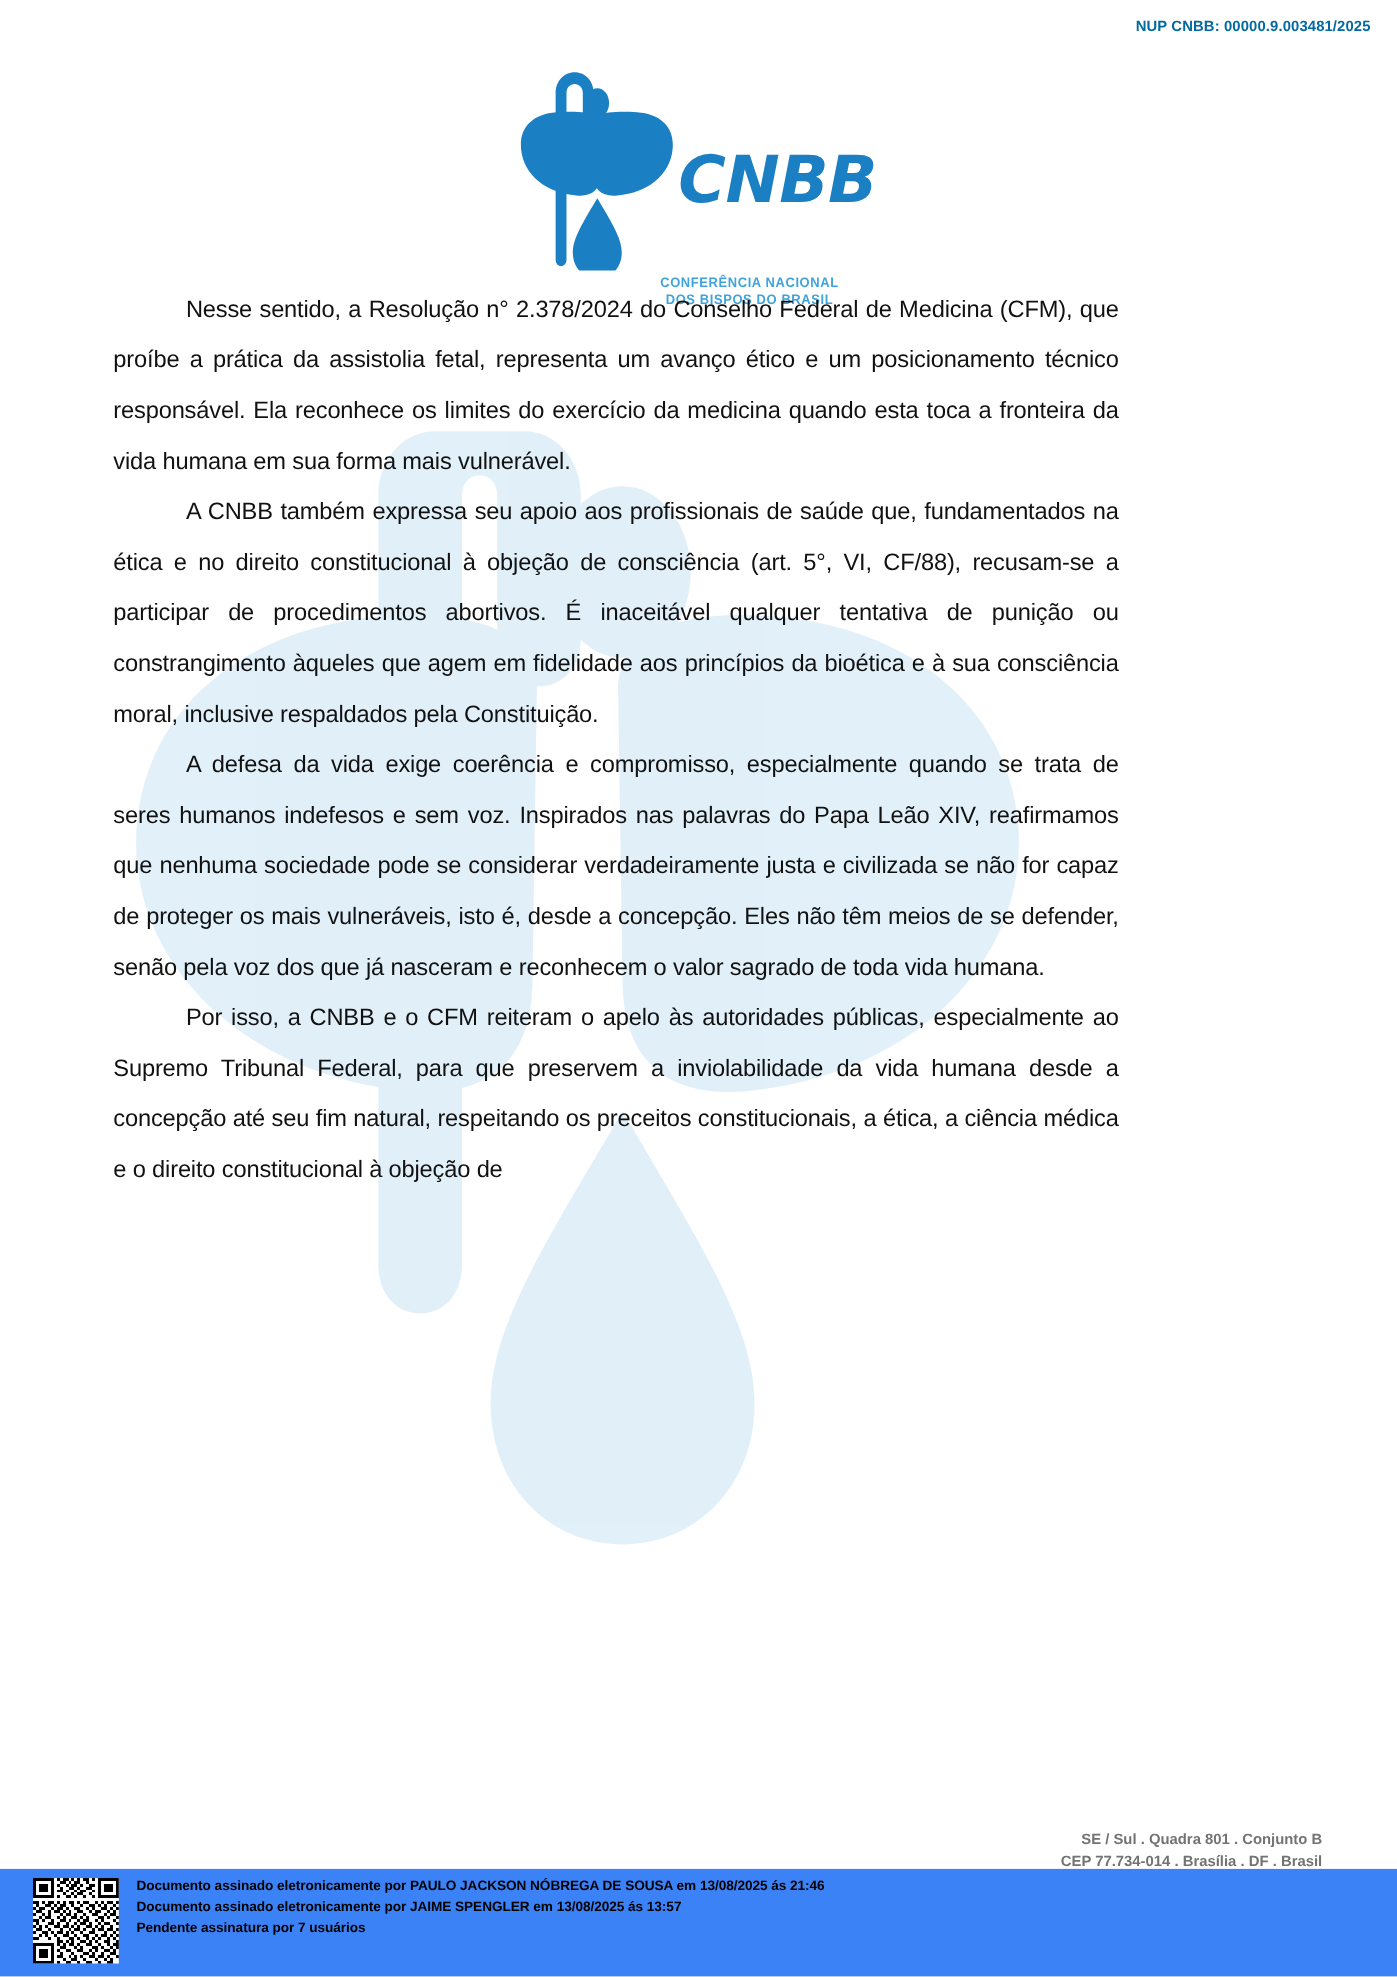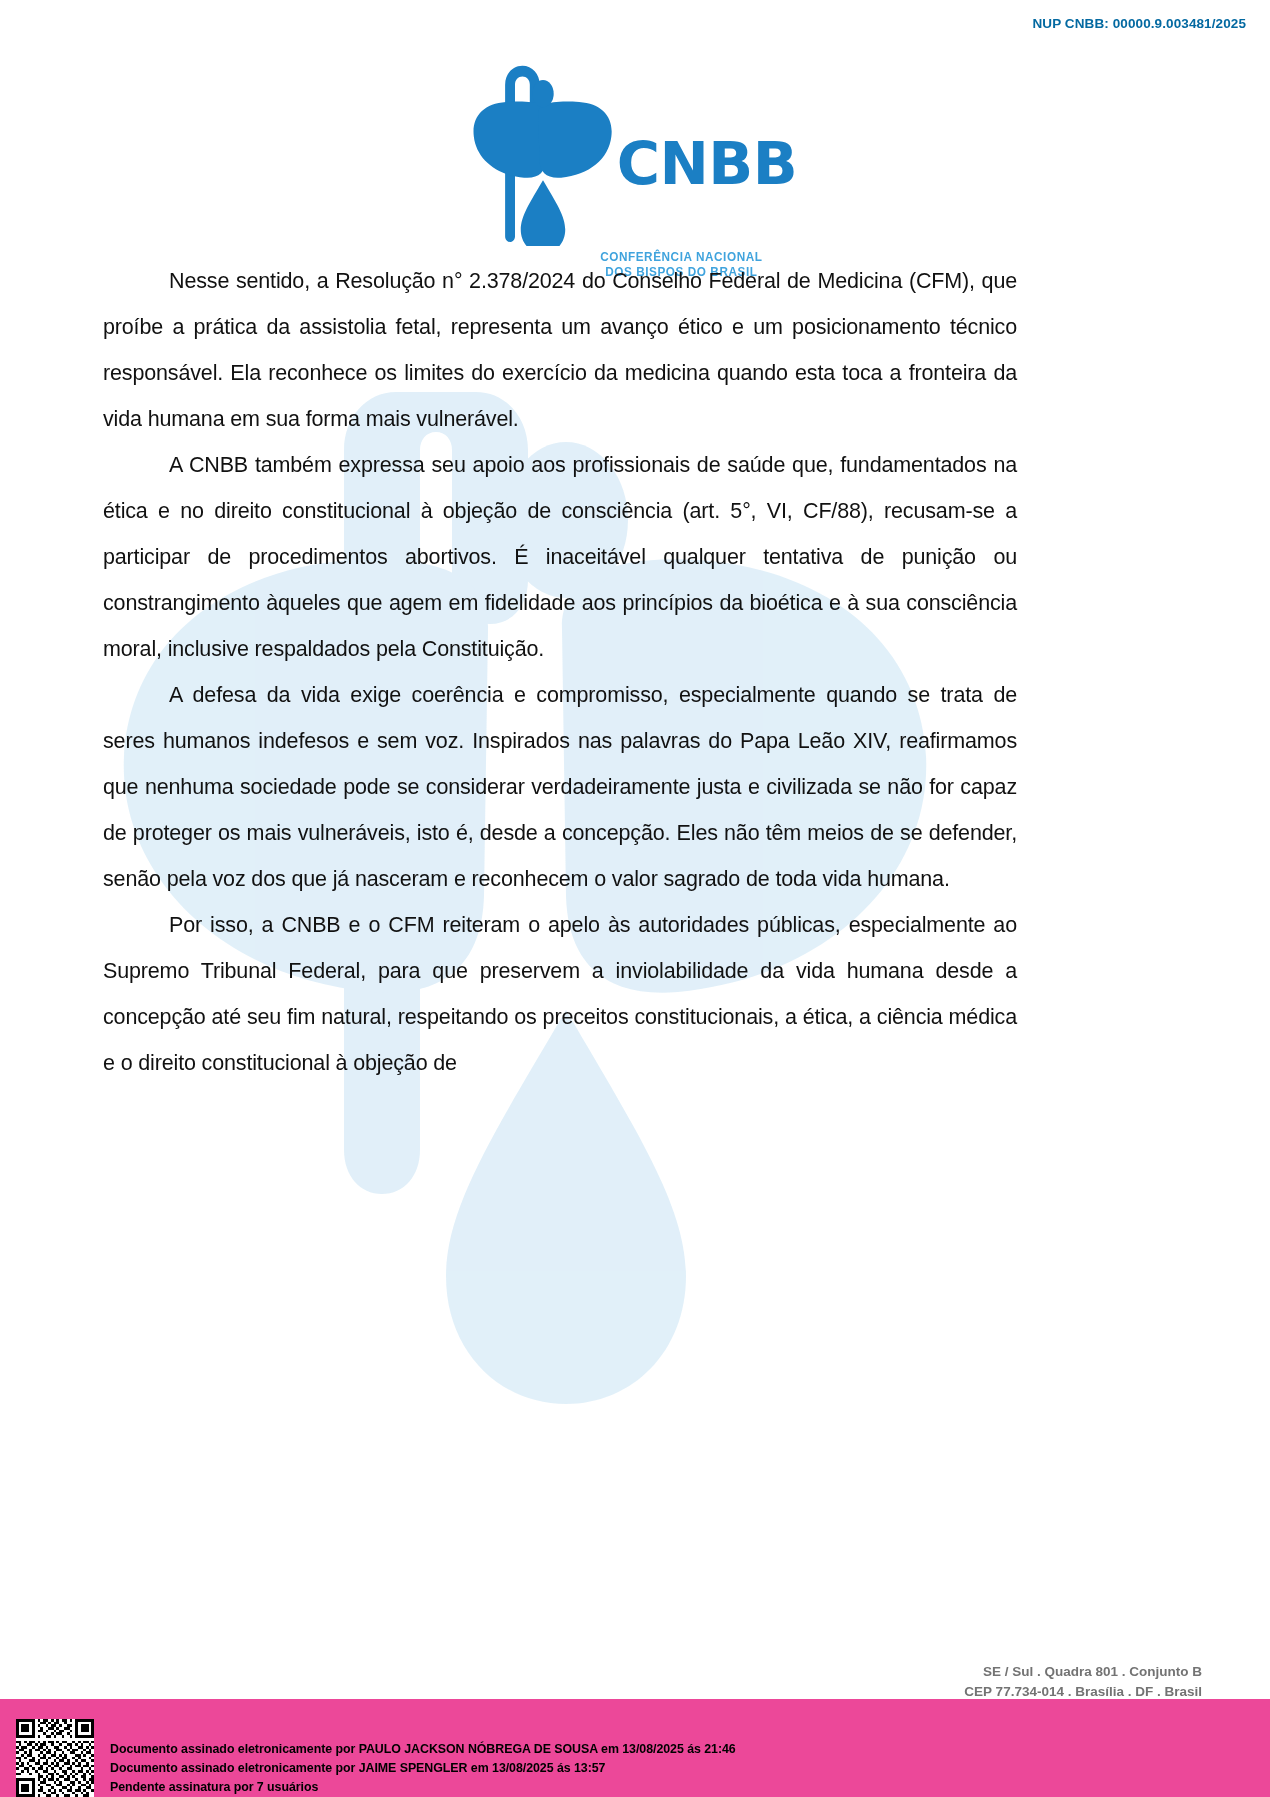--- a/index.html
+++ b/index.html
@@ -51,20 +51,21 @@
     top: 46px;
     display: flex;
     flex-direction: column;
     align-items: center;
     z-index: 3;
   }
   .logo-row {
     display: flex;
     align-items: center;
     justify-content: flex-end;
+    font-style: italic;
   }
   .logo-mark { display: block; }
   .logo-word {
     font-family: "DejaVu Sans", sans-serif;
     font-weight: bold;
     font-size: 59px;
     color: #1b7fc4;
     letter-spacing: -0.5px;
     line-height: 1;
     margin-left: 4px;
@@ -132,25 +133,26 @@
     z-index: 4;
   }
 
   
   .sig-footer {
     position: absolute;
     left: 0;
     right: 0;
     bottom: 0;
     height: 92px;
-    background: #ec4899;
+    background: #3b82f6;
     z-index: 5;
     display: flex;
-    align-items: flex-end;
+    align-items: flex-start;
     padding-top: 6px;
+    padding-left: 14px;
   }
   .qr {
     margin-left: 16px;
     margin-top: 2px;
     width: 78px;
     height: 78px;
     flex: none;
   }
   .sig-lines {
     margin-left: 16px;

